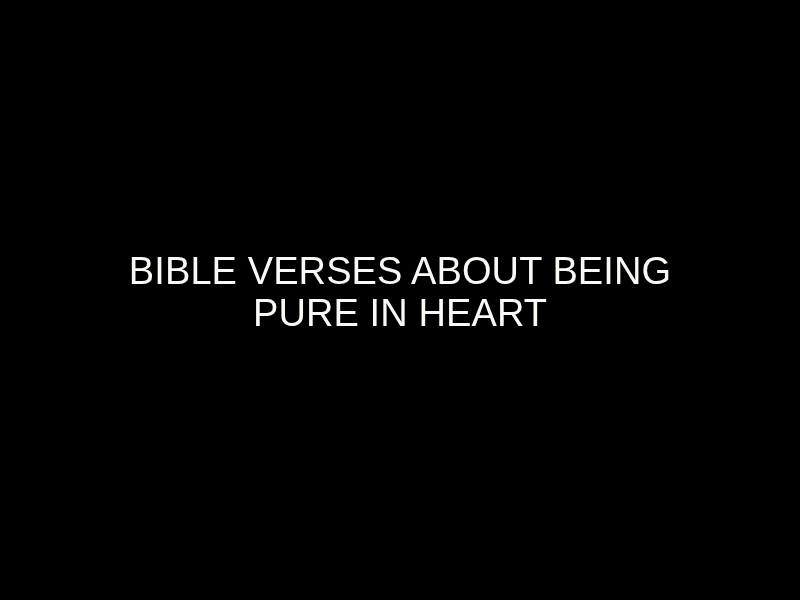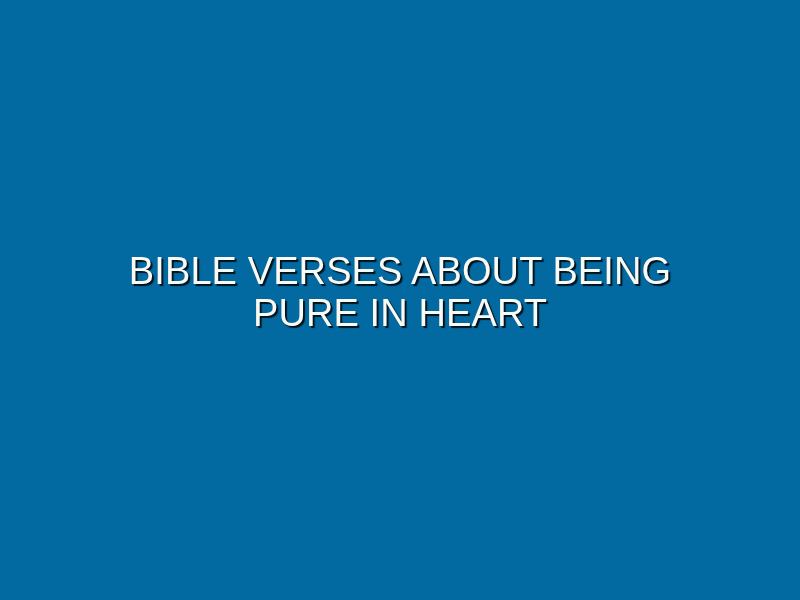--- a/index.html
+++ b/index.html
@@ -12,21 +12,21 @@
     width: 800px;
     height: 600px;
     overflow: hidden;
     font-family: "Liberation Sans", sans-serif;
   }
 
   #featured-card {
     position: relative;
     width: 800px;
     height: 600px;
-    background: #0369a1;
+    background: #000000;
     display: flex;
     align-items: center;
     justify-content: center;
     box-sizing: border-box;
   }
 
   #headline {
     display: block;
     width: 640px;
     margin: 0;

